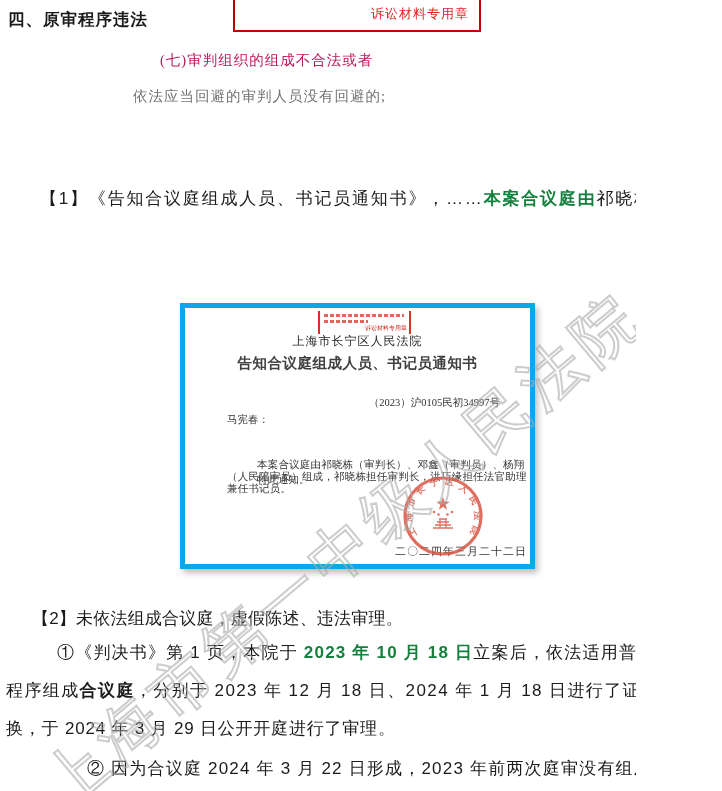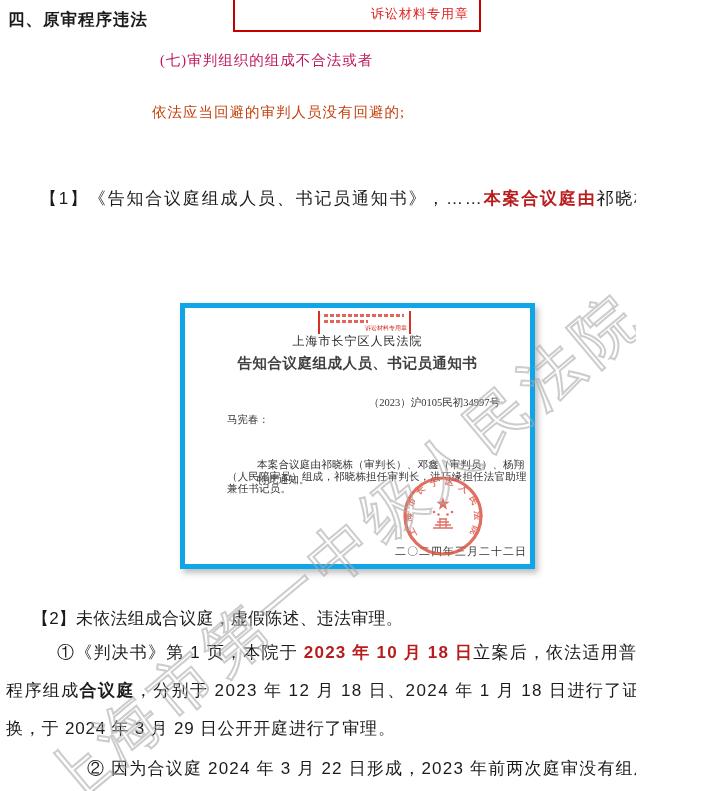--- a/index.html
+++ b/index.html
@@ -5,25 +5,25 @@
   html,body{margin:0;padding:0;background:#fff;}
   .page{position:relative;width:636px;height:791px;background:#fff;overflow:hidden;
         font-family:"Liberation Sans",sans-serif;color:#1b1b1b;}
   
   .h1{position:absolute;left:8px;top:9px;font-size:16.5px;font-weight:700;letter-spacing:1px;white-space:nowrap;}
   .stampbox{position:absolute;left:233px;top:-10px;width:248px;height:42px;box-sizing:border-box;
             border:2.5px solid #c40000;background:#fff;}
   .stamplabel{position:absolute;right:10px;bottom:7px;font-size:13px;color:#e02424;letter-spacing:1px;white-space:nowrap;}
   .sub{position:absolute;white-space:nowrap;font-family:"Liberation Serif",serif;font-size:14.5px;letter-spacing:1px;}
   .sub.red{left:160px;top:51px;color:#be185d;}
-  .sub.blk{left:152px;top:87px;color:#c2410c;margin-top:16px;}
+  .sub.blk{left:133px;top:87px;color:#737373;}
   .h2{position:absolute;left:38px;top:148px;font-size:16px;font-weight:700;letter-spacing:.8px;white-space:nowrap;}
   
   .ln{position:absolute;font-size:17px;white-space:nowrap;color:#1b1b1b;}
-  .rb{color:#b91c1c;font-weight:700;}
+  .rb{color:#15803d;font-weight:700;}
   .bb{font-weight:700;}
   
   .notice{position:absolute;left:180px;top:303px;width:355px;height:266px;background:#fff;box-sizing:border-box;
           border:5px solid #0ea5e9;box-shadow:3px 4px 6px rgba(110,110,110,.45);z-index:2;
           font-family:"Liberation Serif",serif;color:#333;}
   .ministamp{position:absolute;left:133px;top:3px;width:93px;height:23px;box-sizing:border-box;
              border-left:2px solid #d93025;border-right:2px solid #d93025;}
   .mini-row{position:absolute;height:3px;background:repeating-linear-gradient(90deg,rgba(217,48,37,.75) 0 4px,transparent 4px 6px);}
   .mini-row.r1{left:4px;top:3px;width:80px;}
   .mini-row.r2{left:4px;top:9px;width:44px;}

